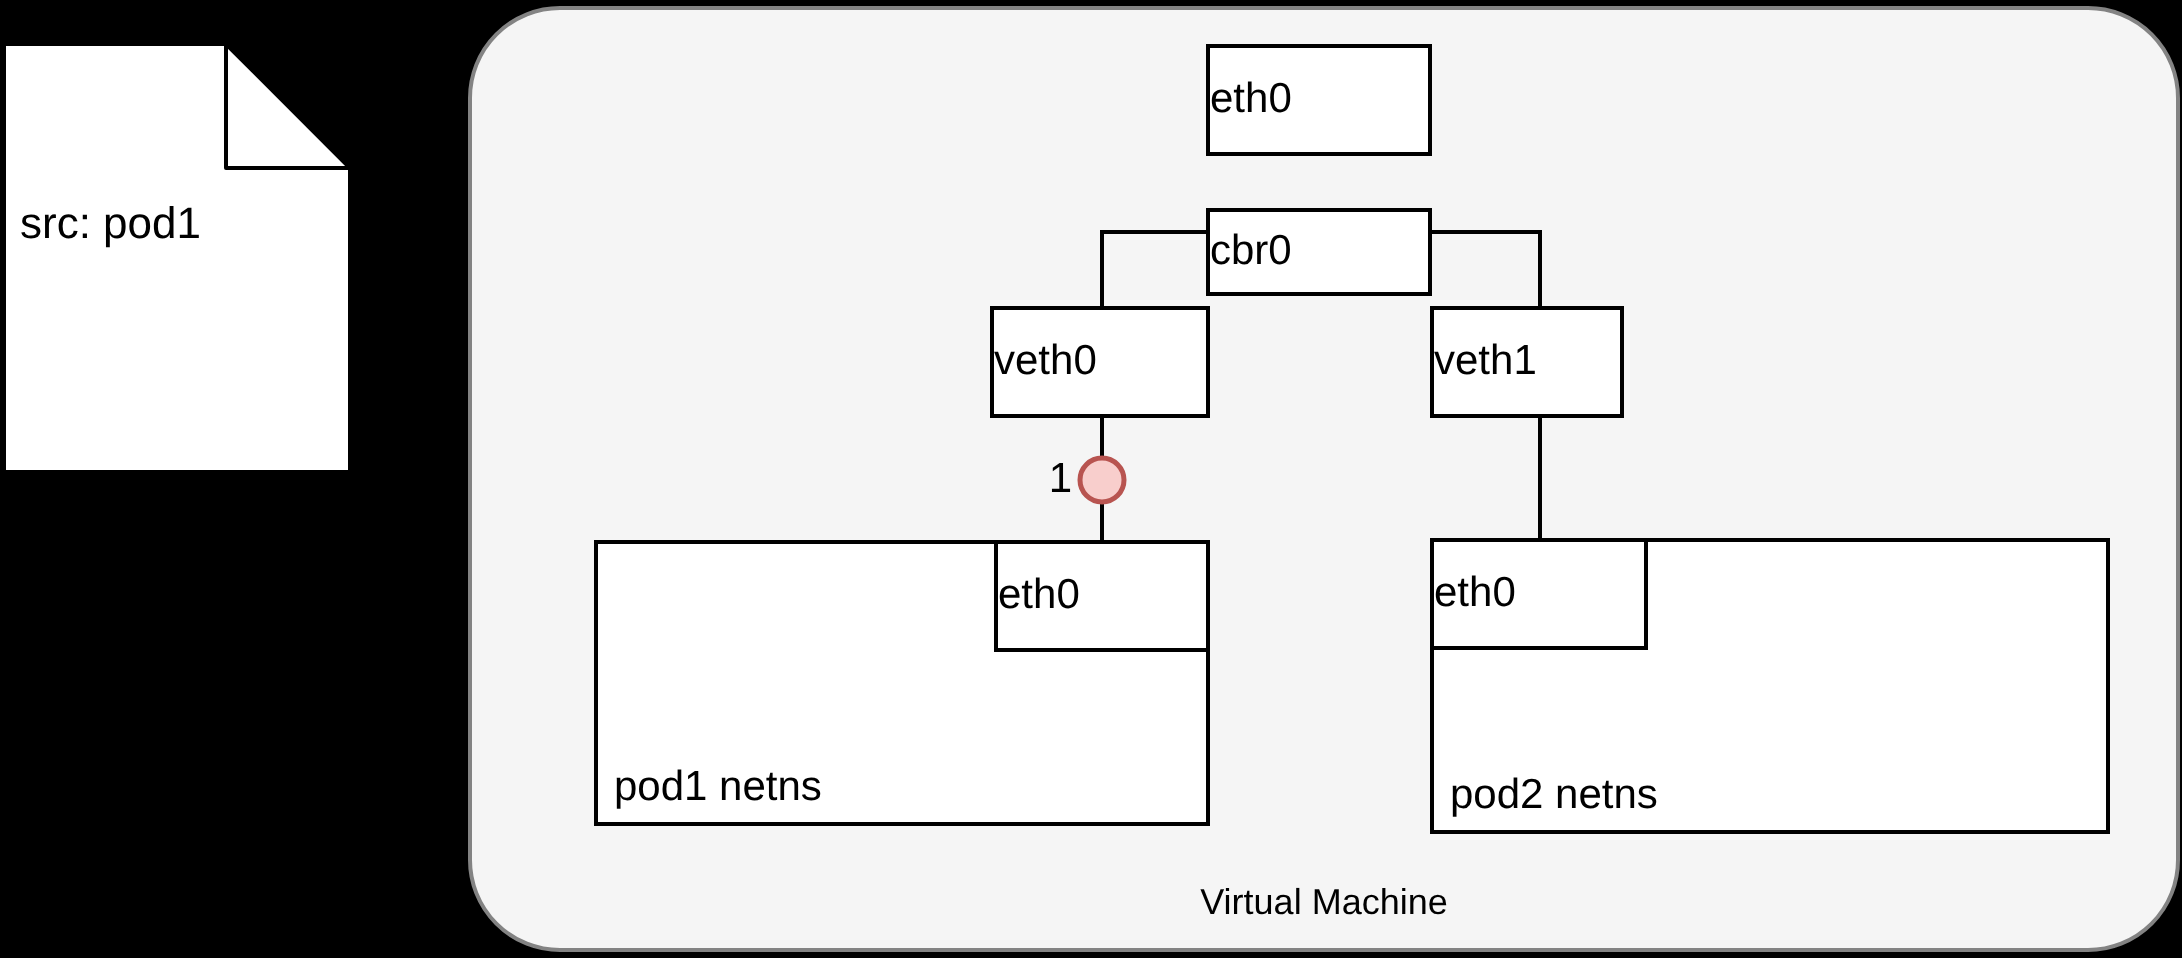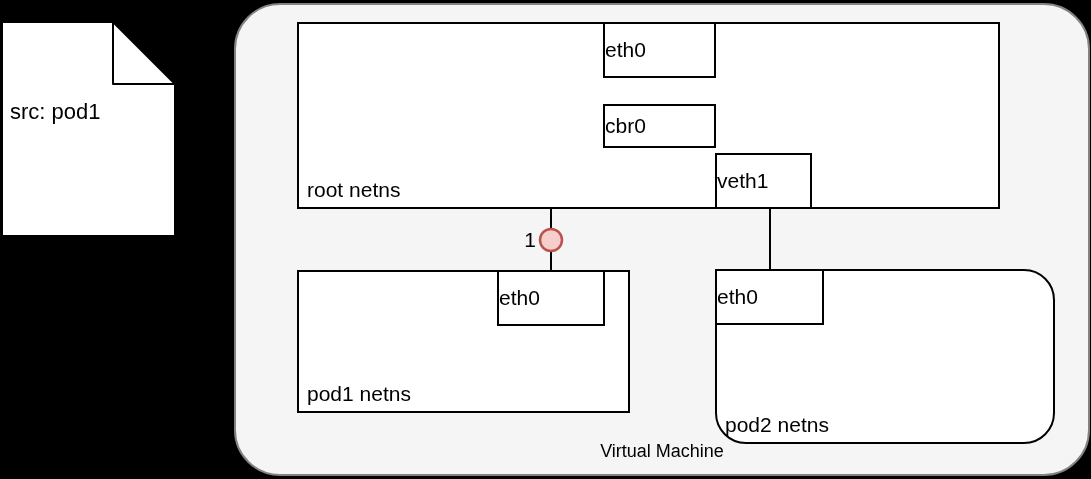--- a/index.html
+++ b/index.html
@@ -46,22 +46,22 @@
     white-space: nowrap;
   }
   .if-box {
     display: flex;
     align-items: center;
     font-size: 21px;
     z-index: 3;
   }
   
   .root-netns { left: 297px; top: 22px;  width: 703px; height: 187px; }
-  .pod1-netns { left: 297px; top: 270px; width: 333px; height: 143px; padding-left: 22px; }
-  .pod2-netns { left: 715px; top: 269px; width: 340px; height: 175px; border-radius: 31px; }
+  .pod1-netns { left: 297px; top: 270px; width: 308px; height: 143px; padding-left: 22px; }
+  .pod2-netns { left: 715px; top: 269px; width: 340px; height: 148px; }
   
   .root-eth0 { left: 603px; top: 22px;  width: 113px; height: 56px; }
   .cbr0      { left: 603px; top: 104px;  width: 113px; height: 44px; }
   .veth0     { left: 495px; top: 153px; width: 110px; height: 56px; }
   .veth1     { left: 715px; top: 153px; width: 97px; height: 56px; }
   .pod1-eth0 { left: 497px; top: 270px; width: 108px; height: 56px; }
   .pod2-eth0 { left: 715px; top: 269px; width: 109px; height: 56px; }
   
   .overlay {
     position: absolute;
@@ -107,28 +107,28 @@
 
     <path d="M770,209 L770,269" fill="none" stroke="#000000" stroke-width="2"></path>
 
     <circle cx="551" cy="240" r="11" fill="#f8cecc" stroke="#b85450" stroke-width="2.5"></circle>
   </svg>
 
   <div class="note-text">
     <div>src: pod1</div>
   </div>
 
-  <div class="box root-netns">
-    <span class="ns-label">root netns</span>
-  </div>
   <div class="box if-box root-eth0">
     <span>eth0</span>
   </div>
   <div class="box if-box cbr0">
     <span>cbr0</span>
+  </div>
+  <div class="box if-box veth0">
+    <span>veth0</span>
   </div>
   <div class="box if-box veth1">
     <span>veth1</span>
   </div>
 
   <div class="marker-label">1</div>
 
   <div class="box pod1-netns">
     <span class="ns-label">pod1 netns</span>
   </div>

